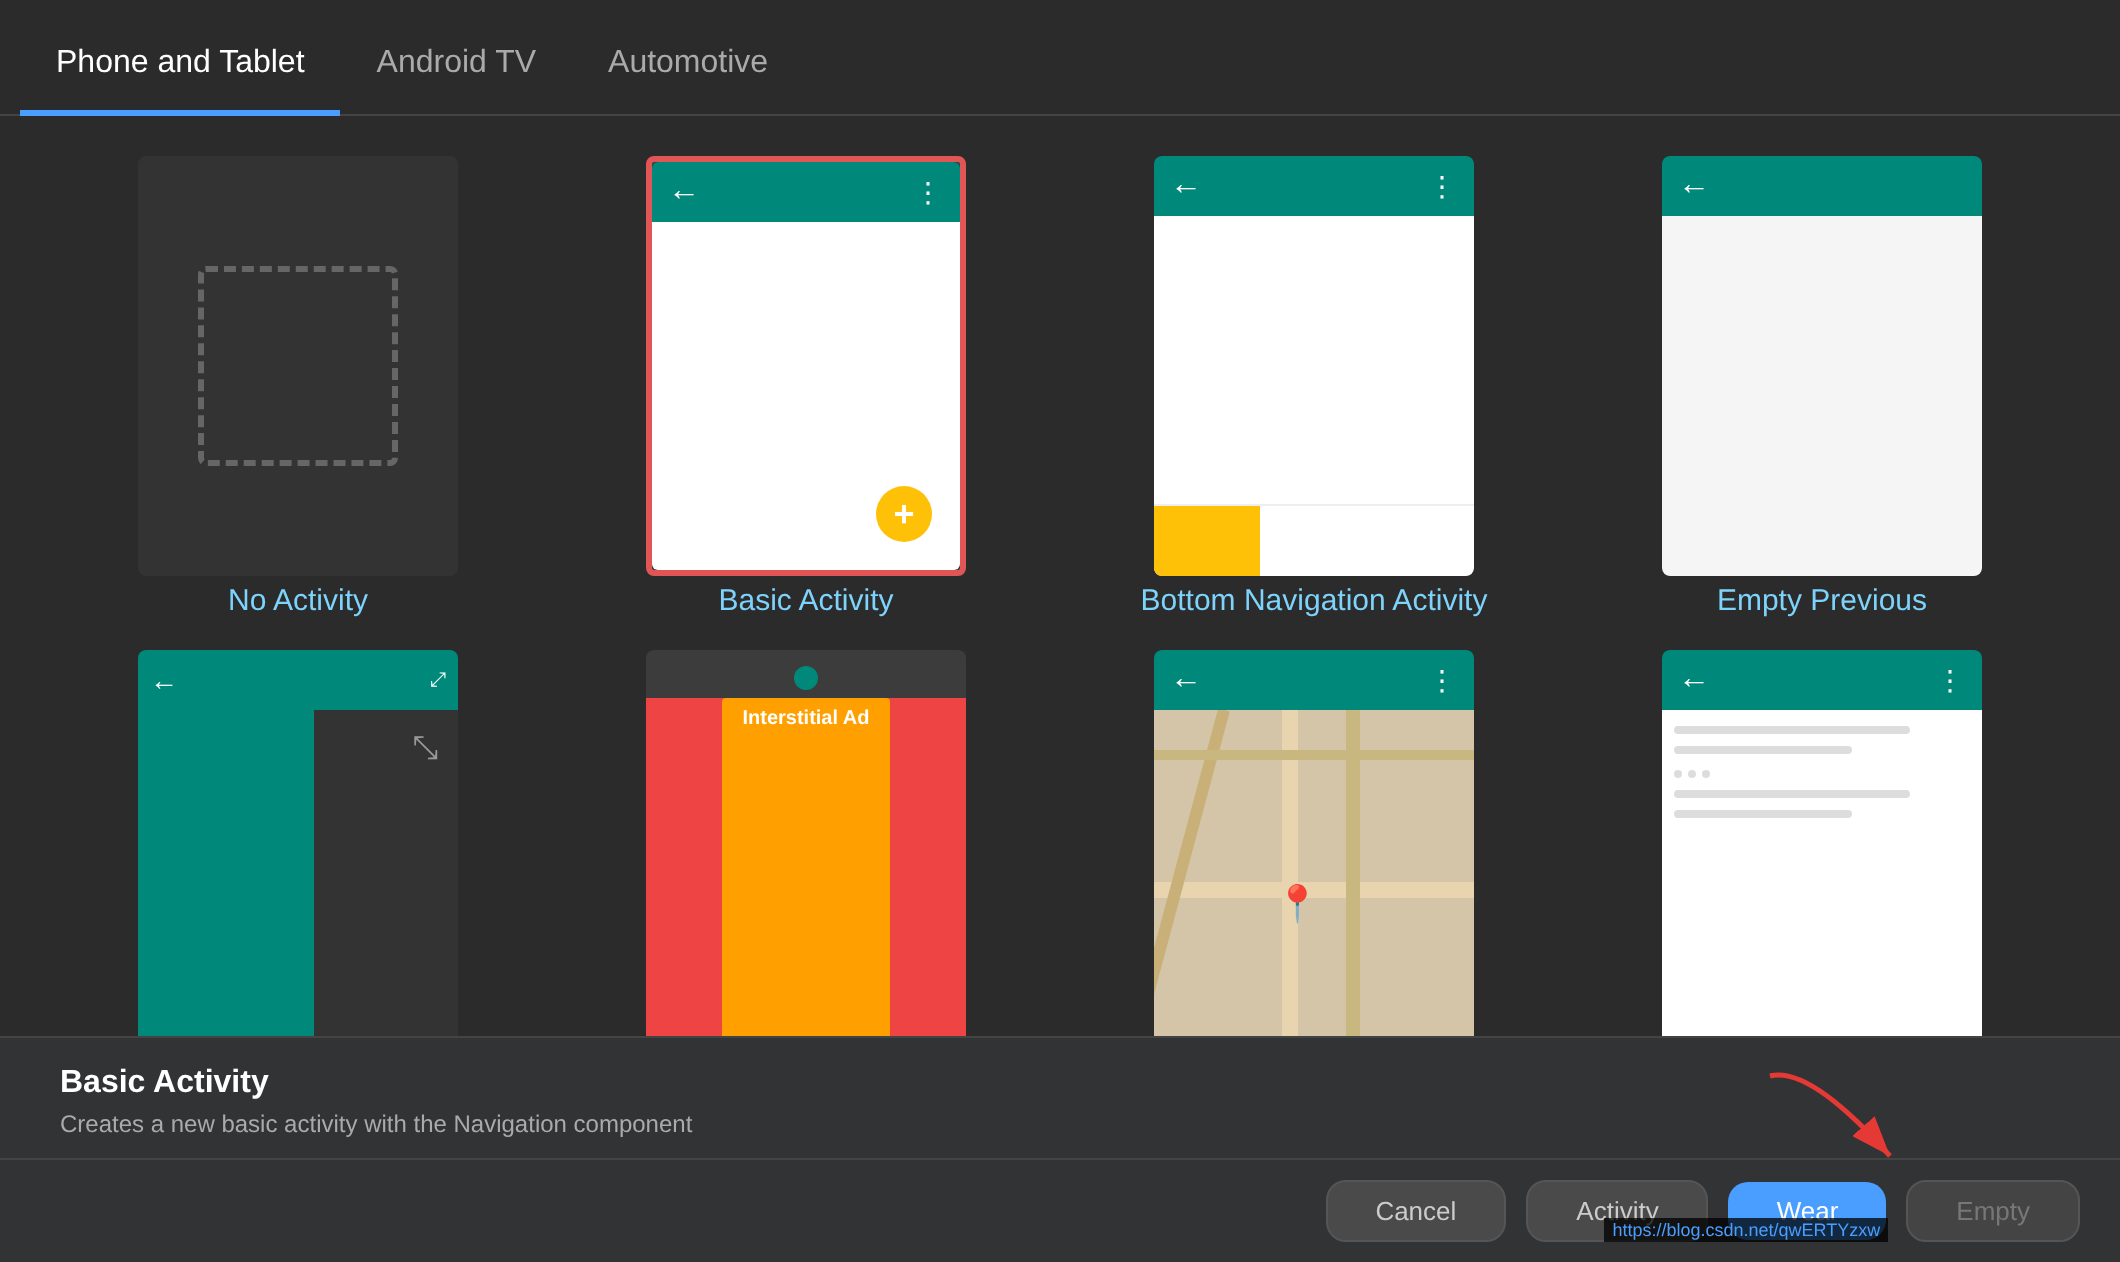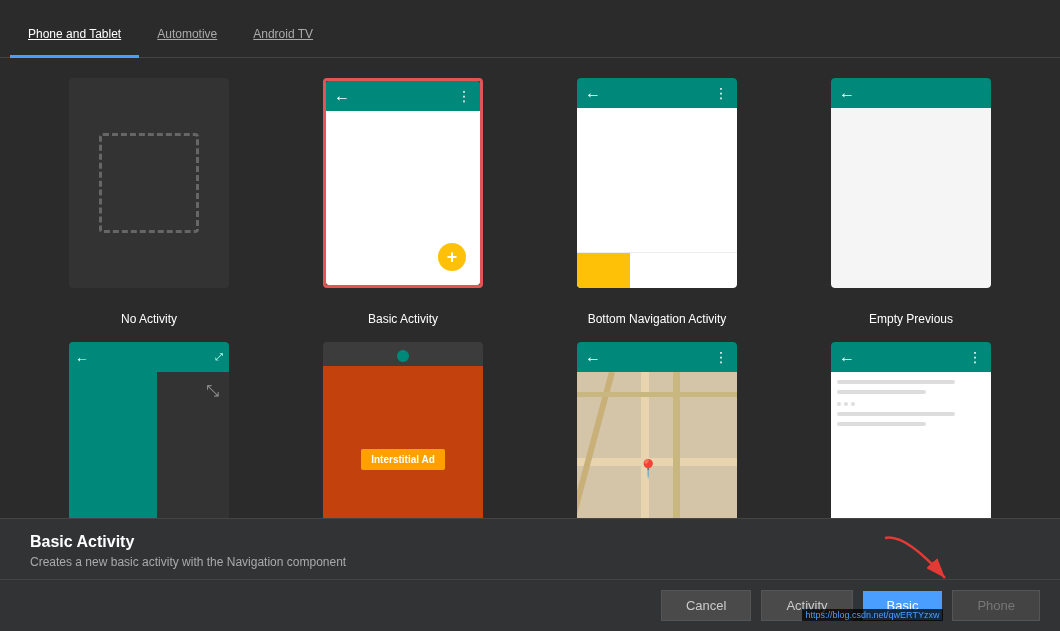--- a/index.html
+++ b/index.html
@@ -19,27 +19,26 @@
       display: flex;
       align-items: flex-end;
       background: #2b2b2b;
       border-bottom: 1px solid #444;
       padding: 0 10px;
       height: 58px;
       flex-shrink: 0;
     }
     .tab {
       padding: 14px 18px;
-      font-size: 12px;
+      font-size: 16px;
       color: #aaa;
       cursor: pointer;
       border-bottom: 3px solid transparent;
       margin-bottom: -1px;
       white-space: nowrap;
-      text-decoration: underline;
     }
     .tab.active {
       color: #fff;
       border-bottom: 3px solid #4a9eff;
     }
 
     
     .main {
       flex: 1;
       display: flex;
@@ -73,23 +72,23 @@
       overflow: hidden;
       position: relative;
       background: #3c3c3c;
     }
 
     .template-thumb.selected {
       border: 3px solid #e05555;
     }
 
     .template-label {
-      margin-top: 24px;
-      font-size: 12px;
-      color: #ffffff;
+      margin-top: 4px;
+      font-size: 15px;
+      color: #7dd3fc;
       text-align: center;
     }
 
     
     .no-activity-thumb {
       background: #333;
       display: flex;
       align-items: center;
       justify-content: center;
     }
@@ -185,23 +184,22 @@
     }
     .interstitial-dot {
       width: 12px;
       height: 12px;
       border-radius: 50%;
       background: #00897B;
       margin: 8px auto 4px;
     }
     .interstitial-content {
       flex: 1;
-      background: #c2410c;
-      display: flex;
-      align-items: center;
+      background: #ef4444;
+      display: flex;
       justify-content: center;
     }
     .interstitial-ad-btn {
       background: #FFA000;
       color: white;
       font-size: 10px;
       font-weight: bold;
       padding: 5px 10px;
       border-radius: 2px;
     }
@@ -291,21 +289,21 @@
       display: flex;
       justify-content: flex-end;
       align-items: center;
       gap: 10px;
       flex-shrink: 0;
     }
 
     .btn {
       padding: 7px 24px;
       font-size: 13px;
-      border-radius: 0;
+      border-radius: 10px;
       cursor: pointer;
       border: none;
     }
     .btn-default {
       background: #4a4a4a;
       color: #ccc;
       border: 1px solid #555;
     }
     .btn-primary {
       background: #4a9eff;
@@ -337,22 +335,22 @@
       font-size: 11px;
       padding: 2px 6px;
       pointer-events: none;
     }
   </style>
 </head>
 <body>
 
 <div class="tabs-bar">
   <div class="tab active">Phone and Tablet</div>
+  <div class="tab">Android TV</div>
   <div class="tab">Automotive</div>
-  <div class="tab">Android TV</div>
 </div>
 
 <div class="main">
 
   <div class="grid-area">
 
     <div class="template-item">
       <div class="template-thumb no-activity-thumb">
         <div class="dashed-box"></div>
       </div>
@@ -493,19 +491,19 @@
         <marker id="arrowhead" markerWidth="8" markerHeight="6" refX="8" refY="3" orient="auto">
           <polygon points="0 0, 8 3, 0 6" fill="#e53935"></polygon>
         </marker>
       </defs>
       <path d="M10,10 Q30,5 70,50" stroke="#e53935" stroke-width="2.5" fill="none" marker-end="url(#arrowhead)"></path>
     </svg>
 
     <button class="btn btn-default">Cancel</button>
     <button class="btn btn-default">Activity</button>
     <button class="btn btn-primary" style="position:relative;">
-      <span>Basic</span>
+      <span>Wear</span>
       <span class="url-bar" style="position:absolute;bottom:-1px;right:-1px;background:rgba(0,0,0,0.75);color:#4a9eff;font-size:9px;padding:1px 4px;white-space:nowrap;margin-top:28px;">https://blog.csdn.net/qwERTYzxw</span>
     </button>
-    <button class="btn btn-disabled">Phone</button>
+    <button class="btn btn-disabled">Empty</button>
   </div>
 
 </div>
 
 </body></html>

